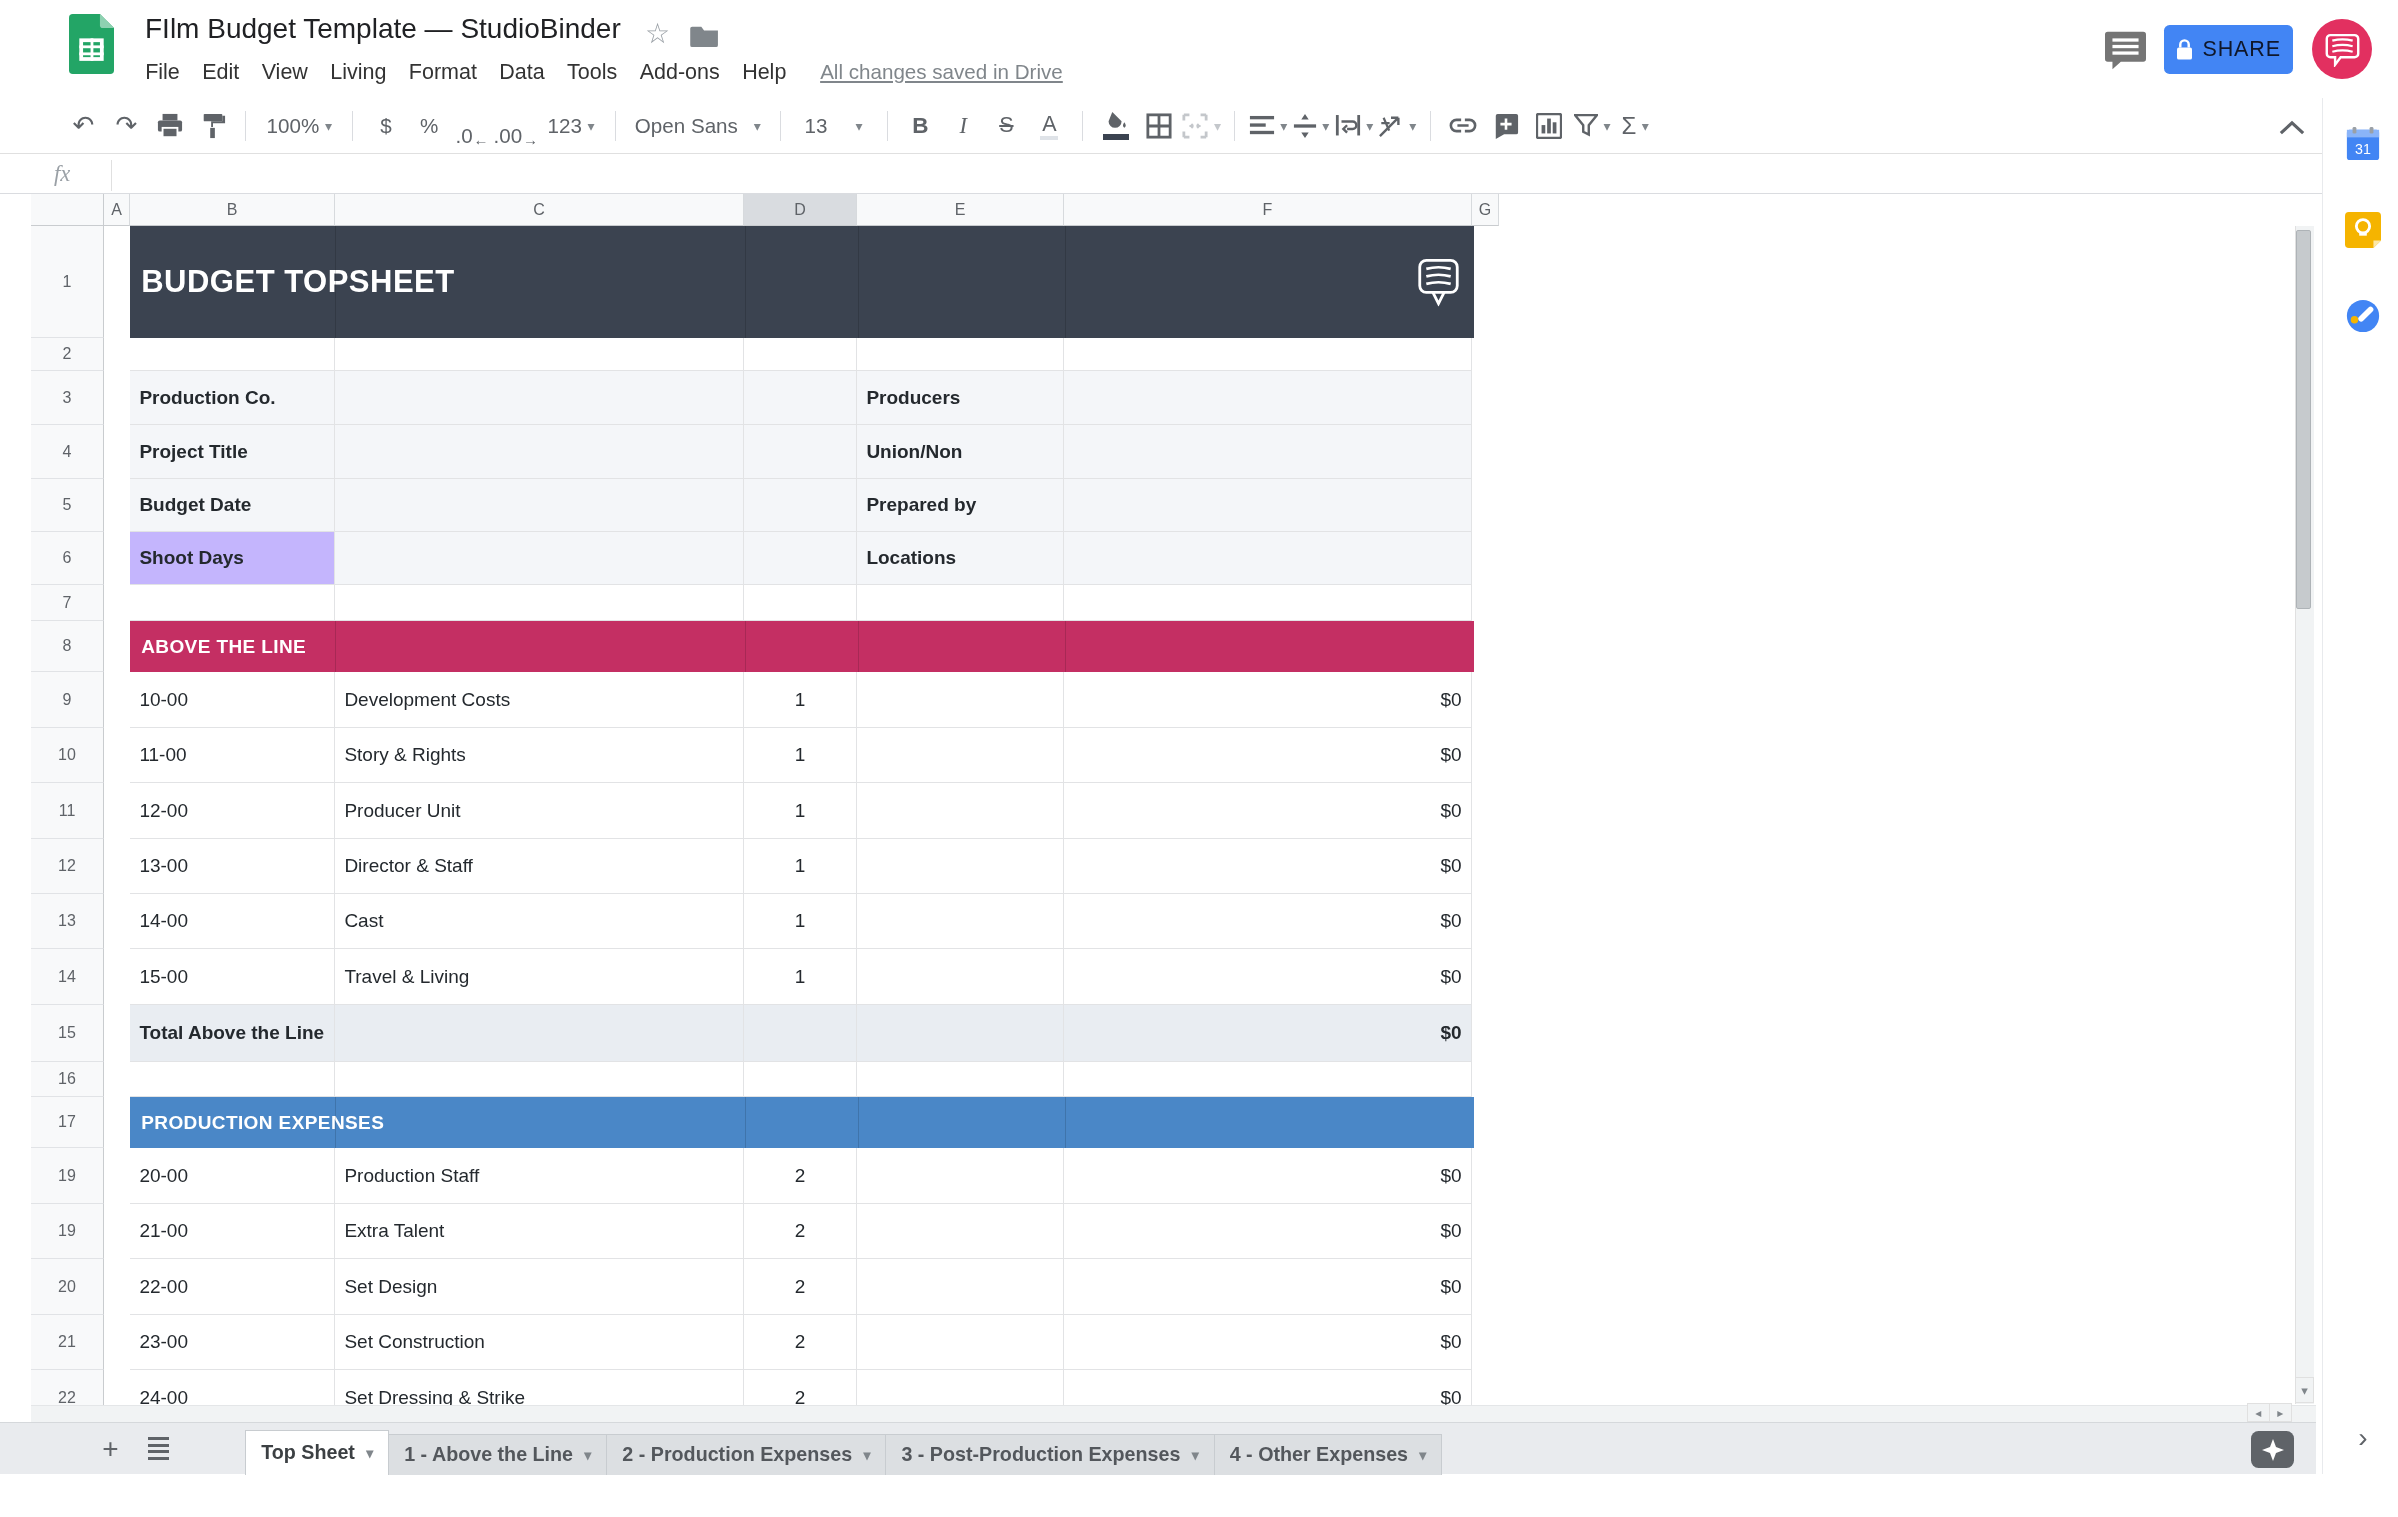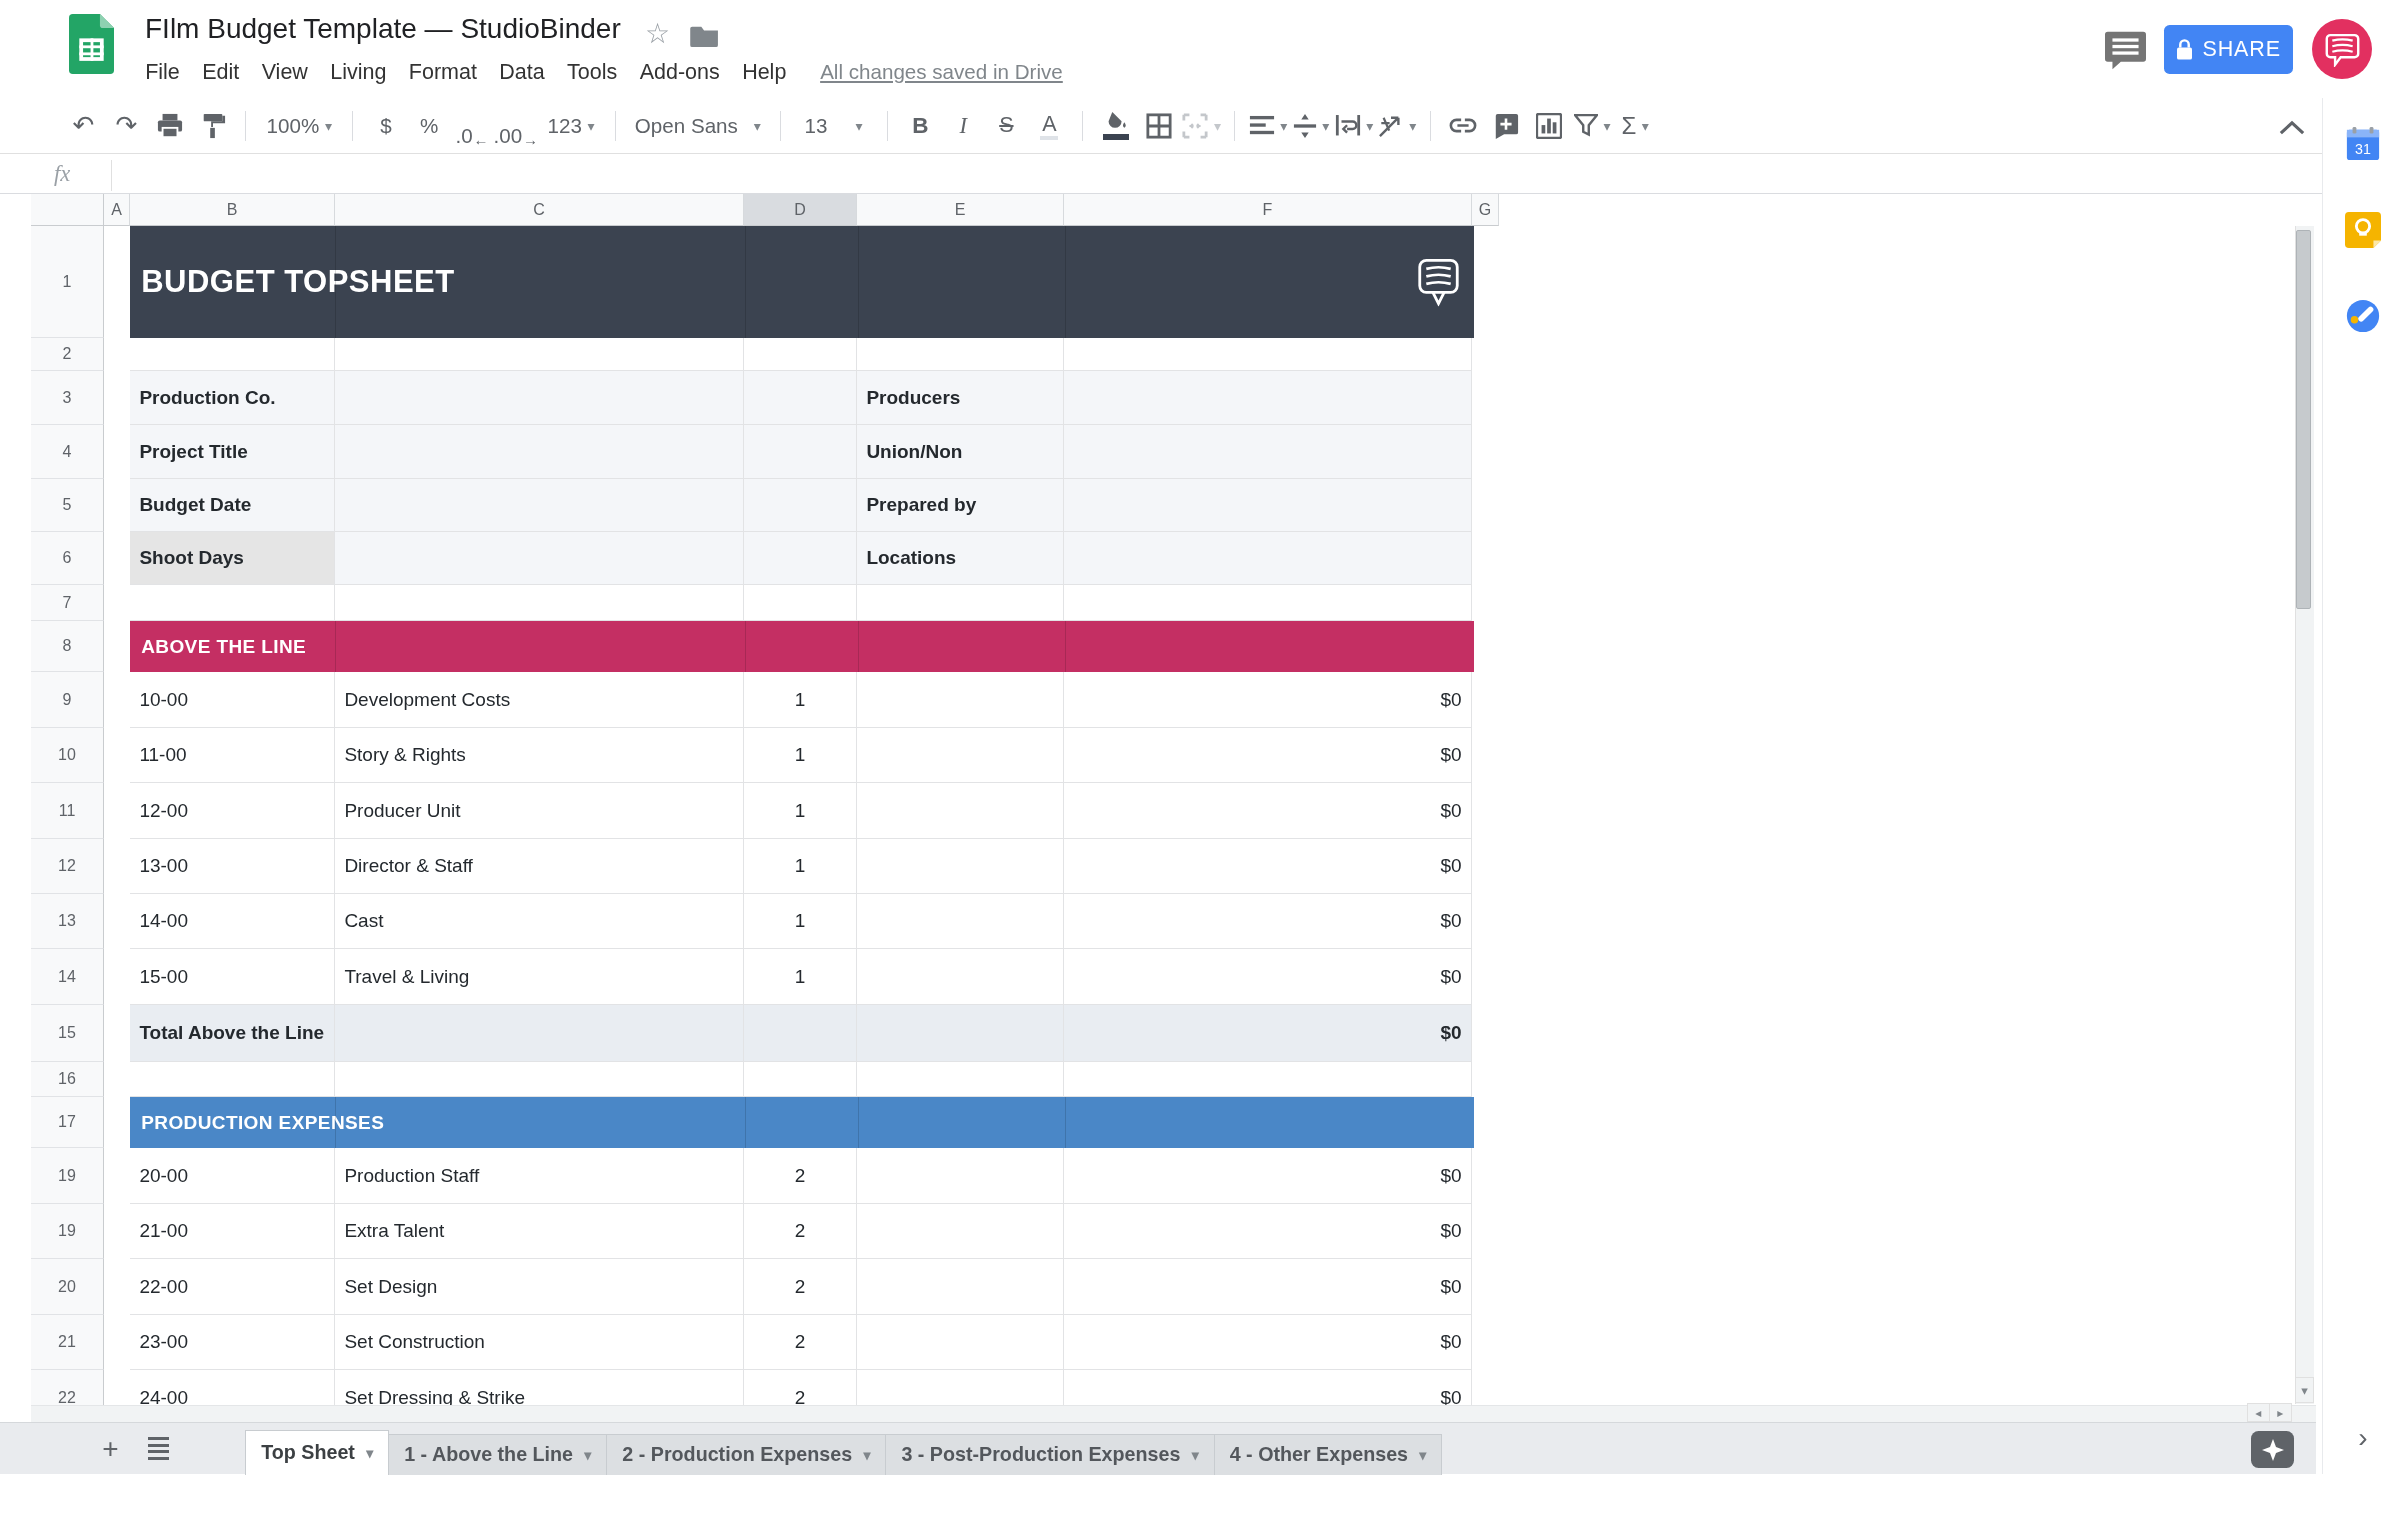--- a/index.html
+++ b/index.html
@@ -11,21 +11,21 @@
   .tophdr { position:absolute; left:0; top:0; width:2399px; height:98px; background:#fff; }
   .logo { position:absolute; left:69px; top:14px; width:45px; height:60px; }
   .doc-title { position:absolute; left:145px; top:13px; font-size:28px; color:#202124; white-space:nowrap; }
   .star { position:absolute; left:645px; top:17px; font-size:28px; color:#9aa0a6; }
   .folder { position:absolute; left:690px; top:24px; }
   .menubar { position:absolute; left:134px; top:54px; height:36px; display:flex; align-items:center; }
   .menu-item { font-size:21.5px; color:#333; padding:3.7px 11.2px; cursor:pointer; }
   .save-status { font-size:20.6px; color:#80868b; text-decoration:underline; margin-left:17px; padding:3.7px 5.6px; }
   .hdr-comment { position:absolute; left:2104px; top:30px; }
   .share-btn { position:absolute; left:2164px; top:25px; width:129px; height:49px; background:#4285f4; border-radius:5.6px;
-               display:flex; align-items:center; justify-content:center; gap:9.4px; color:#ffffff; font-size:21.5px; letter-spacing:0.9px; cursor:pointer; }
+               display:flex; align-items:center; justify-content:center; gap:9.4px; color:#0f172a; font-size:21.5px; letter-spacing:0.9px; cursor:pointer; }
   .avatar { position:absolute; left:2312px; top:19px; width:60px; height:60px; border-radius:50%; background:#e23060;
             display:flex; align-items:center; justify-content:center; }
 
   
   .toolbar { position:absolute; left:0; top:98px; width:2322px; height:56px; background:#fff; border-bottom:0.9px solid #e0e0e0;
              display:flex; align-items:center; padding-left:62px; color:#5f6368; }
   .tb-btn { min-width:43px; height:45px; display:flex; align-items:center; justify-content:center; cursor:pointer; position:relative; }
   .tb-txt { font-size:20.6px; color:#5f6368; }
   .tb-sep { width:0.9px; height:30px; background:#dadce0; margin:0 11.2px; }
   .dd { font-size:14px; color:#80868b; margin-left:5.6px; }
@@ -382,21 +382,21 @@
           <div class="cell bold" style="width: 205px; background: rgb(244, 246, 249);">Budget Date</div>
           <div class="cell " style="width: 409px; background: rgb(244, 246, 249);"></div>
           <div class="cell " style="width: 113px; background: rgb(244, 246, 249);"></div>
           <div class="cell bold" style="width: 207px; background: rgb(244, 246, 249);">Prepared by</div>
           <div class="cell " style="width: 408px; background: rgb(244, 246, 249);"></div>
           <div class="cell noborder" style="width: 27px;"></div>
         </div>
         <div class="grow" style="height: 53px;">
           <div class="gut">6</div>
           <div class="cell colA" style="width: 26px;"></div>
-          <div class="cell bold" style="width: 205px; background: #e5e5e5;">Shoot Days</div>
+          <div class="cell bold" style="width: 205px; background: #c4b5fd;">Shoot Days</div>
           <div class="cell " style="width: 409px; background: rgb(244, 246, 249);"></div>
           <div class="cell " style="width: 113px; background: rgb(244, 246, 249);"></div>
           <div class="cell bold" style="width: 207px; background: rgb(244, 246, 249);">Locations</div>
           <div class="cell " style="width: 408px; background: rgb(244, 246, 249);"></div>
           <div class="cell noborder" style="width: 27px;"></div>
         </div>
         <div class="grow" style="height: 36px;">
           <div class="gut">7</div>
           <div class="cell colA" style="width: 26px;"></div>
           <div class="cell " style="width: 205px;"></div>

